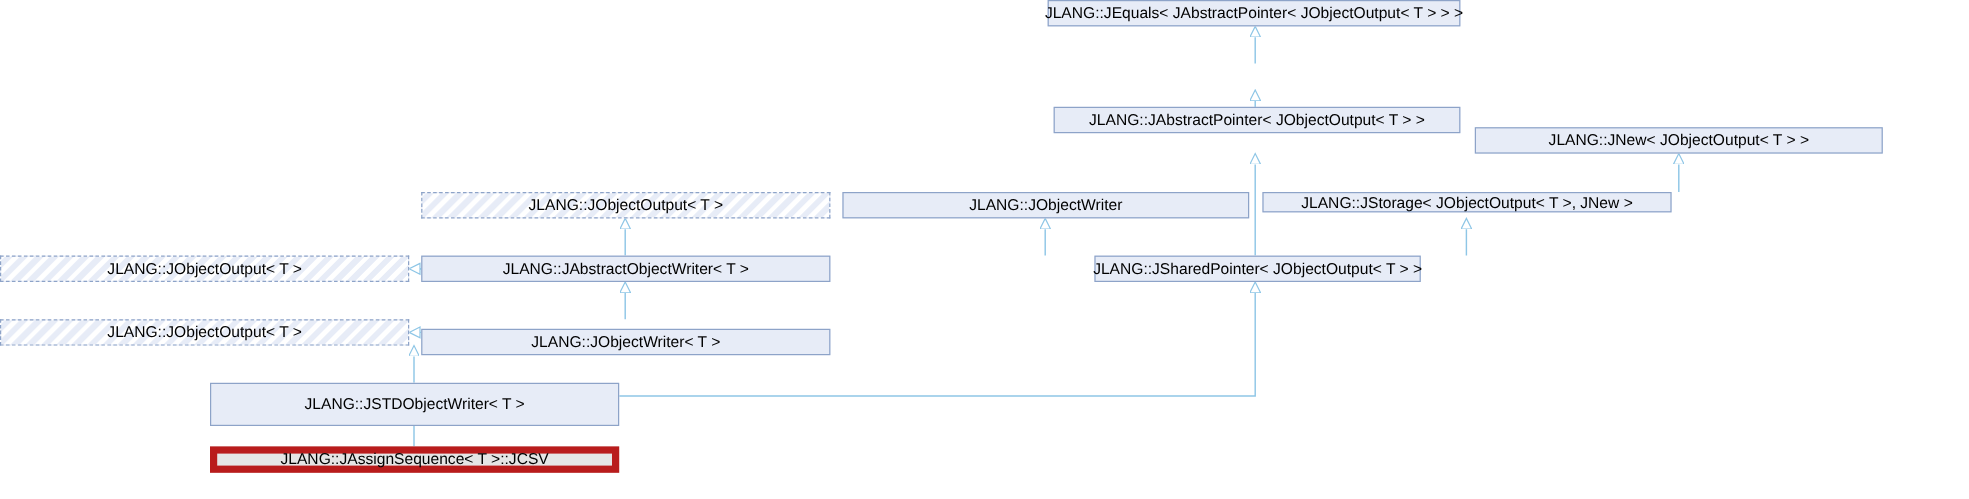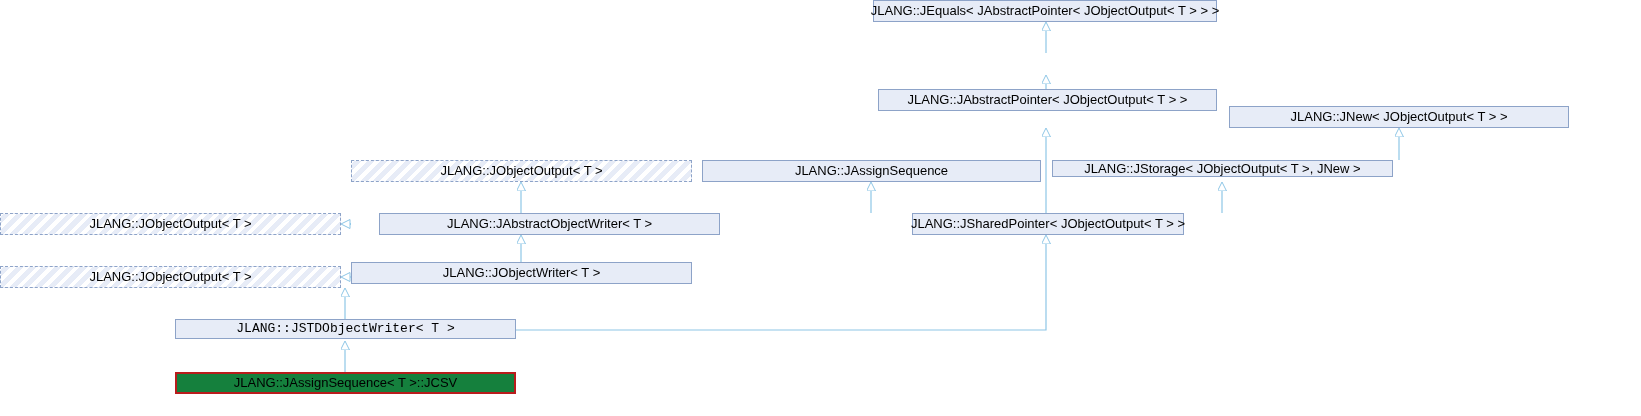--- a/index.html
+++ b/index.html
@@ -38,22 +38,22 @@
     white-space: nowrap;
     letter-spacing: 0px;
   }
   
   .node.n-normal {
     background: #e7ecf7;
     border: 1px solid #8da3c8;
   }
   
   .node.n-focus {
-    background: #15803d;
-    border: 2px solid #b91c1c;
+    background: #e5e5e5;
+    border: 6px solid #b91c1c;
   }
   
   .node.n-hatched {
     border: 1px dashed #8da3c8;
     background-color: #ffffff;
     background-image: repeating-linear-gradient(
       -45deg,
       #ffffff 0px,
       #ffffff 4px,
       #e7ecf7 4px,
@@ -138,48 +138,48 @@
 
   <div class="node n-normal" style="left:1229px; top:106px; width:340px; height:22px;align-items:center;">
     <span class="label">JLANG::JNew&lt; JObjectOutput&lt; T &gt; &gt;</span>
   </div>
 
   <div class="node n-hatched" style="left:351px; top:160px; width:341px; height:22px;">
     <span class="label">JLANG::JObjectOutput&lt; T &gt;</span>
   </div>
 
   <div class="node n-normal" style="left:702px; top:160px; width:339px; height:22px;">
-    <span class="label">JLANG::JAssignSequence</span>
+    <span class="label">JLANG::JObjectWriter</span>
   </div>
 
   <div class="node n-normal" style="left:1052px; top:160px; width:341px; height:17px;">
     <span class="label">JLANG::JStorage&lt; JObjectOutput&lt; T &gt;, JNew &gt;</span>
   </div>
 
   <div class="node n-hatched" style="left:0px; top:213px; width:341px; height:22px;">
     <span class="label">JLANG::JObjectOutput&lt; T &gt;</span>
   </div>
 
-  <div class="node n-normal" style="left:351px; top:213px; width:341px; height:22px;margin-left:28px;">
+  <div class="node n-normal" style="left:351px; top:213px; width:341px; height:22px;">
     <span class="label">JLANG::JAbstractObjectWriter&lt; T &gt;</span>
   </div>
 
   <div class="node n-normal" style="left:912px; top:213px; width:272px; height:22px;">
     <span class="label">JLANG::JSharedPointer&lt; JObjectOutput&lt; T &gt; &gt;</span>
   </div>
 
   <div class="node n-hatched" style="left:0px; top:266px; width:341px; height:22px;">
     <span class="label">JLANG::JObjectOutput&lt; T &gt;</span>
   </div>
 
-  <div class="node n-normal" style="left:351px; top:262px; width:341px; height:22px;">
+  <div class="node n-normal" style="left:351px; top:274px; width:341px; height:22px;">
     <span class="label">JLANG::JObjectWriter&lt; T &gt;</span>
   </div>
 
-  <div class="node n-normal" style="left:175px; top:319px; width:341px; height:20px;font-family:Liberation Mono, monospace;">
+  <div class="node n-normal" style="left:175px; top:319px; width:341px; height:36px;">
     <span class="label">JLANG::JSTDObjectWriter&lt; T &gt;</span>
   </div>
 
   <div class="node n-focus" style="left:175px; top:372px; width:341px; height:22px;">
     <span class="label">JLANG::JAssignSequence&lt; T &gt;::JCSV</span>
   </div>
 
 </div>
 
 </body></html>

